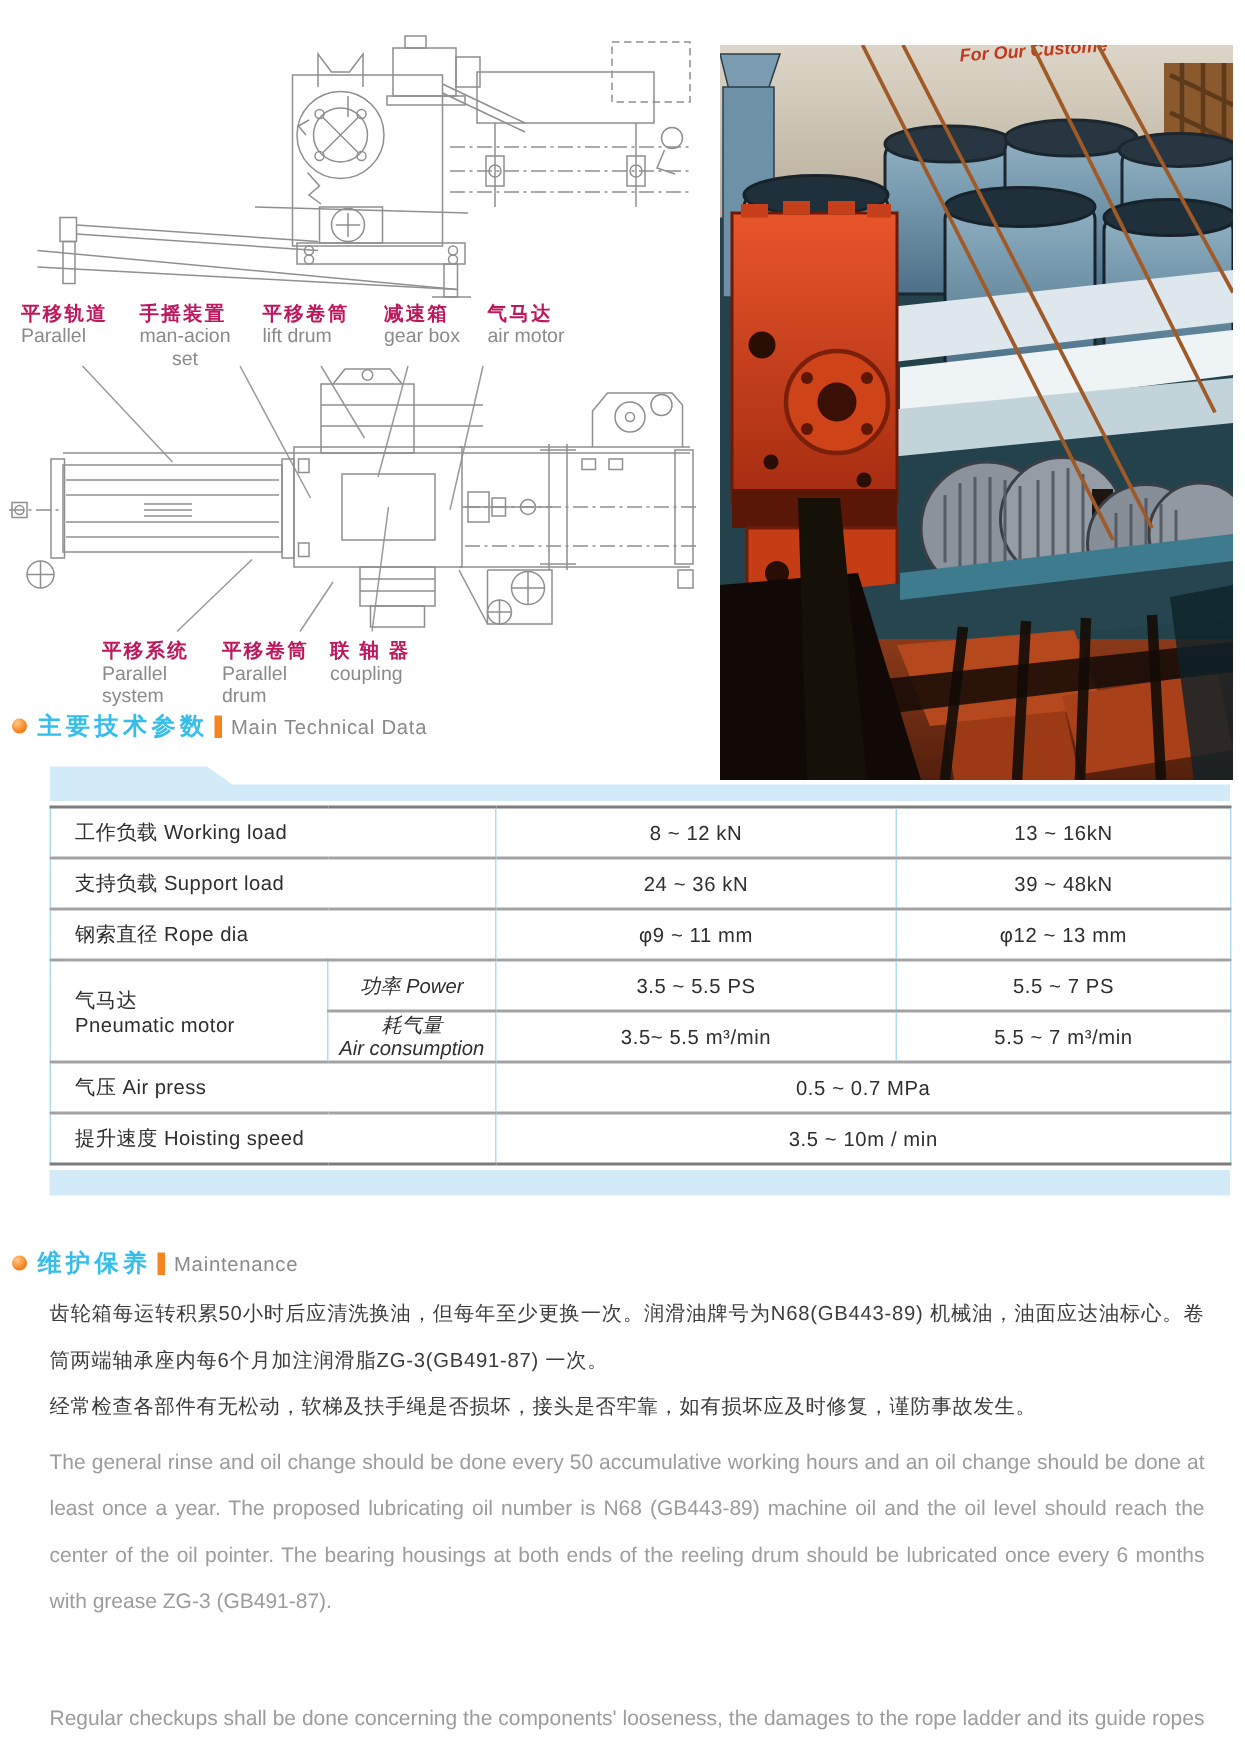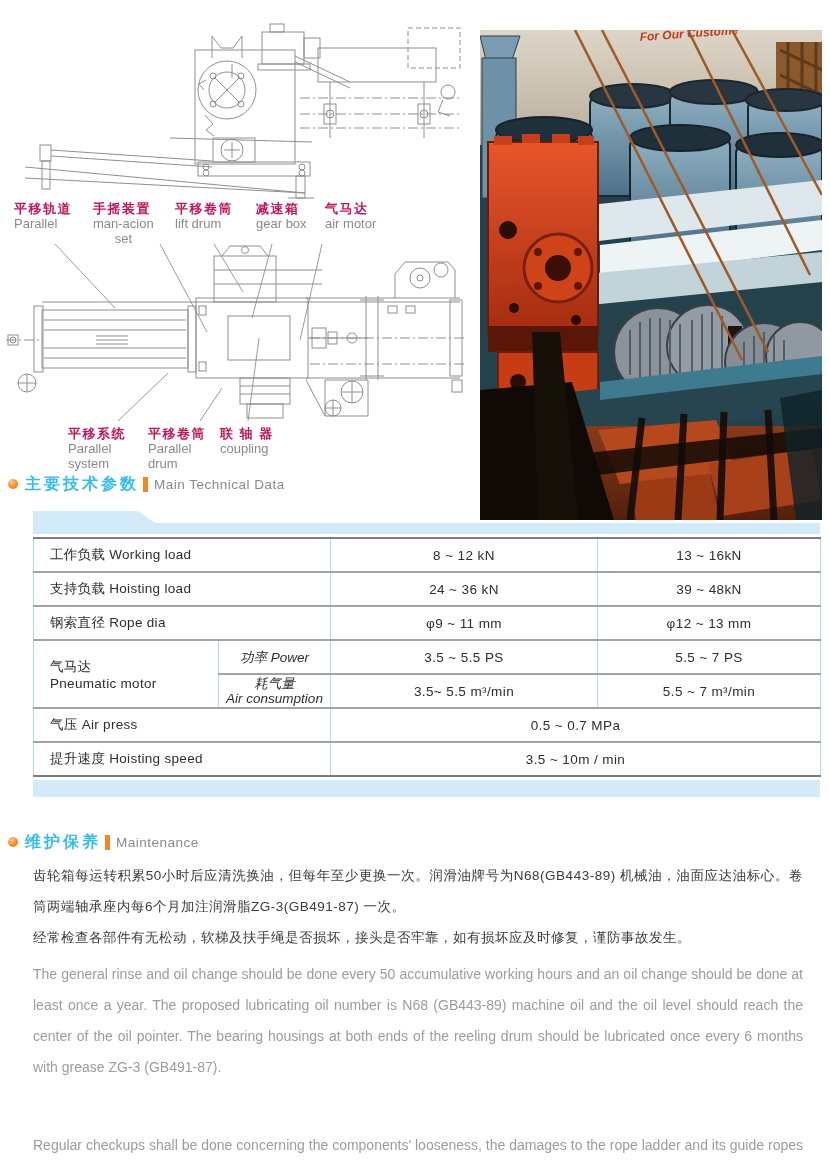--- a/index.html
+++ b/index.html
@@ -346,21 +346,21 @@
       <col style="width:267px">
       <col style="width:223px">
     </colgroup>
   <tbody>
       <tr>
     <td class="lab" colspan="2">工作负载 Working  load</td>
     <td class="val">8 ~ 12 kN</td>
     <td class="val">13 ~ 16kN</td>
   </tr>
   <tr>
-    <td class="lab" colspan="2">支持负载 Hoisting  load</td>
+    <td class="lab" colspan="2">支持负载 Support  load</td>
     <td class="val">24 ~ 36 kN</td>
     <td class="val">39 ~ 48kN</td>
   </tr>
   <tr>
     <td class="lab" colspan="2">钢索直径 Rope  dia</td>
     <td class="val">φ9 ~ 11 mm</td>
     <td class="val">φ12 ~ 13 mm</td>
   </tr>
   <tr>
     <td class="lab" rowspan="2">

